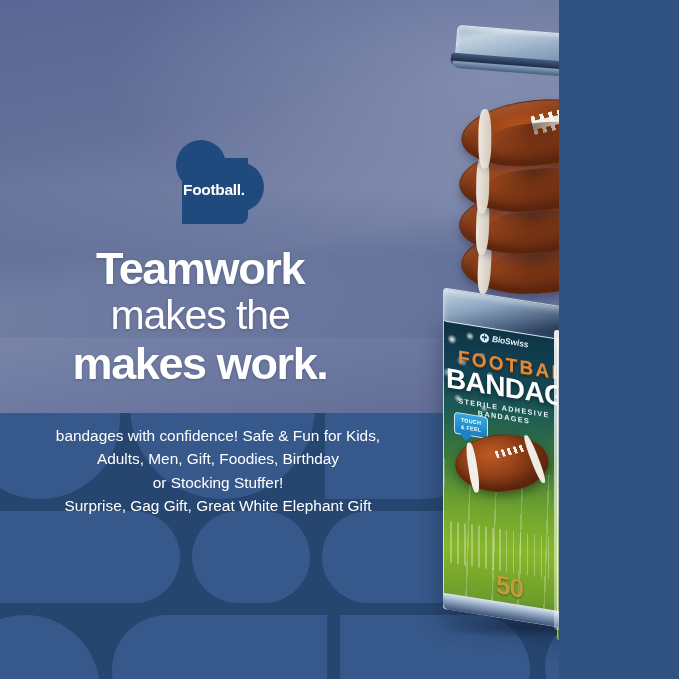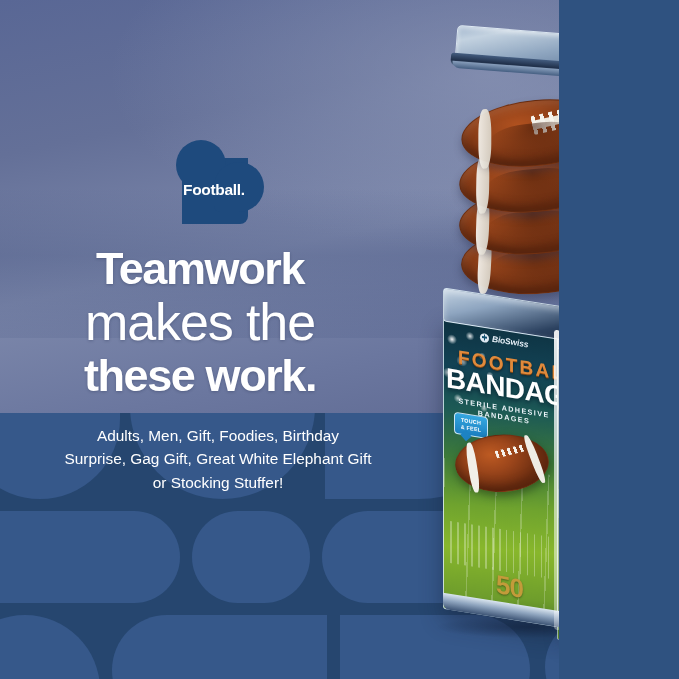--- a/index.html
+++ b/index.html
@@ -55,21 +55,21 @@
   .heart-label{
     position:absolute; left:8px; top:45px; width:96px;
     color:#fff; font-size:15.5px; font-weight:bold; letter-spacing:-.3px;
     text-align:left; padding-left:7px;
   }
 
   
   .headline{ position:absolute; left:0; top:246px; width:400px; text-align:center; color:#fff; }
   .hl1{ font-size:45px; font-weight:bold; letter-spacing:-1.4px; line-height:1.02;
         text-shadow:0 1px 3px rgba(30,40,70,.30); }
-  .hl2{ font-size:52px; font-weight:300; letter-spacing:-1.1px; line-height:1.12; margin-top:1px;
+  .hl2{ font-size:41px; font-weight:300; letter-spacing:-1.1px; line-height:1.12; margin-top:1px;
         text-shadow:0 1px 3px rgba(30,40,70,.30); }
   .hl3{ font-size:45px; font-weight:bold; letter-spacing:-1.4px; line-height:1.05; margin-top:1px;
         text-shadow:0 1px 3px rgba(30,40,70,.30); }
 
   
   .body-copy{
     position:absolute; left:22px; top:424px; width:392px;
     color:#fff; font-size:15.4px; line-height:1.52; text-align:center; font-weight:400;
   }
   .body-copy div{ white-space:nowrap; }
@@ -321,27 +321,28 @@
       <div class="sq"></div>
       <div class="lobe-l"></div>
       <div class="lobe-r"></div>
     </div>
     <div class="heart-label">Football.</div>
   </div>
 
   <div class="headline">
     <div class="hl1">Teamwork</div>
     <div class="hl2">makes the</div>
-    <div class="hl3">these work.</div>
+    <div class="hl3">makes work.</div>
   </div>
 
   <div class="body-copy">
+    <div>bandages with confidence! Safe &amp; Fun for Kids,</div>
     <div>Adults, Men, Gift, Foodies, Birthday</div>
+    <div>or Stocking Stuffer!</div>
     <div>Surprise, Gag Gift, Great White Elephant Gift</div>
-    <div>or Stocking Stuffer!</div>
   </div>
 
   <div class="lid">
     <div class="top"></div>
     <div class="tab"></div>
     <div class="rim"></div>
     <div class="rim2"></div>
   </div>
 
   <div class="stack">

